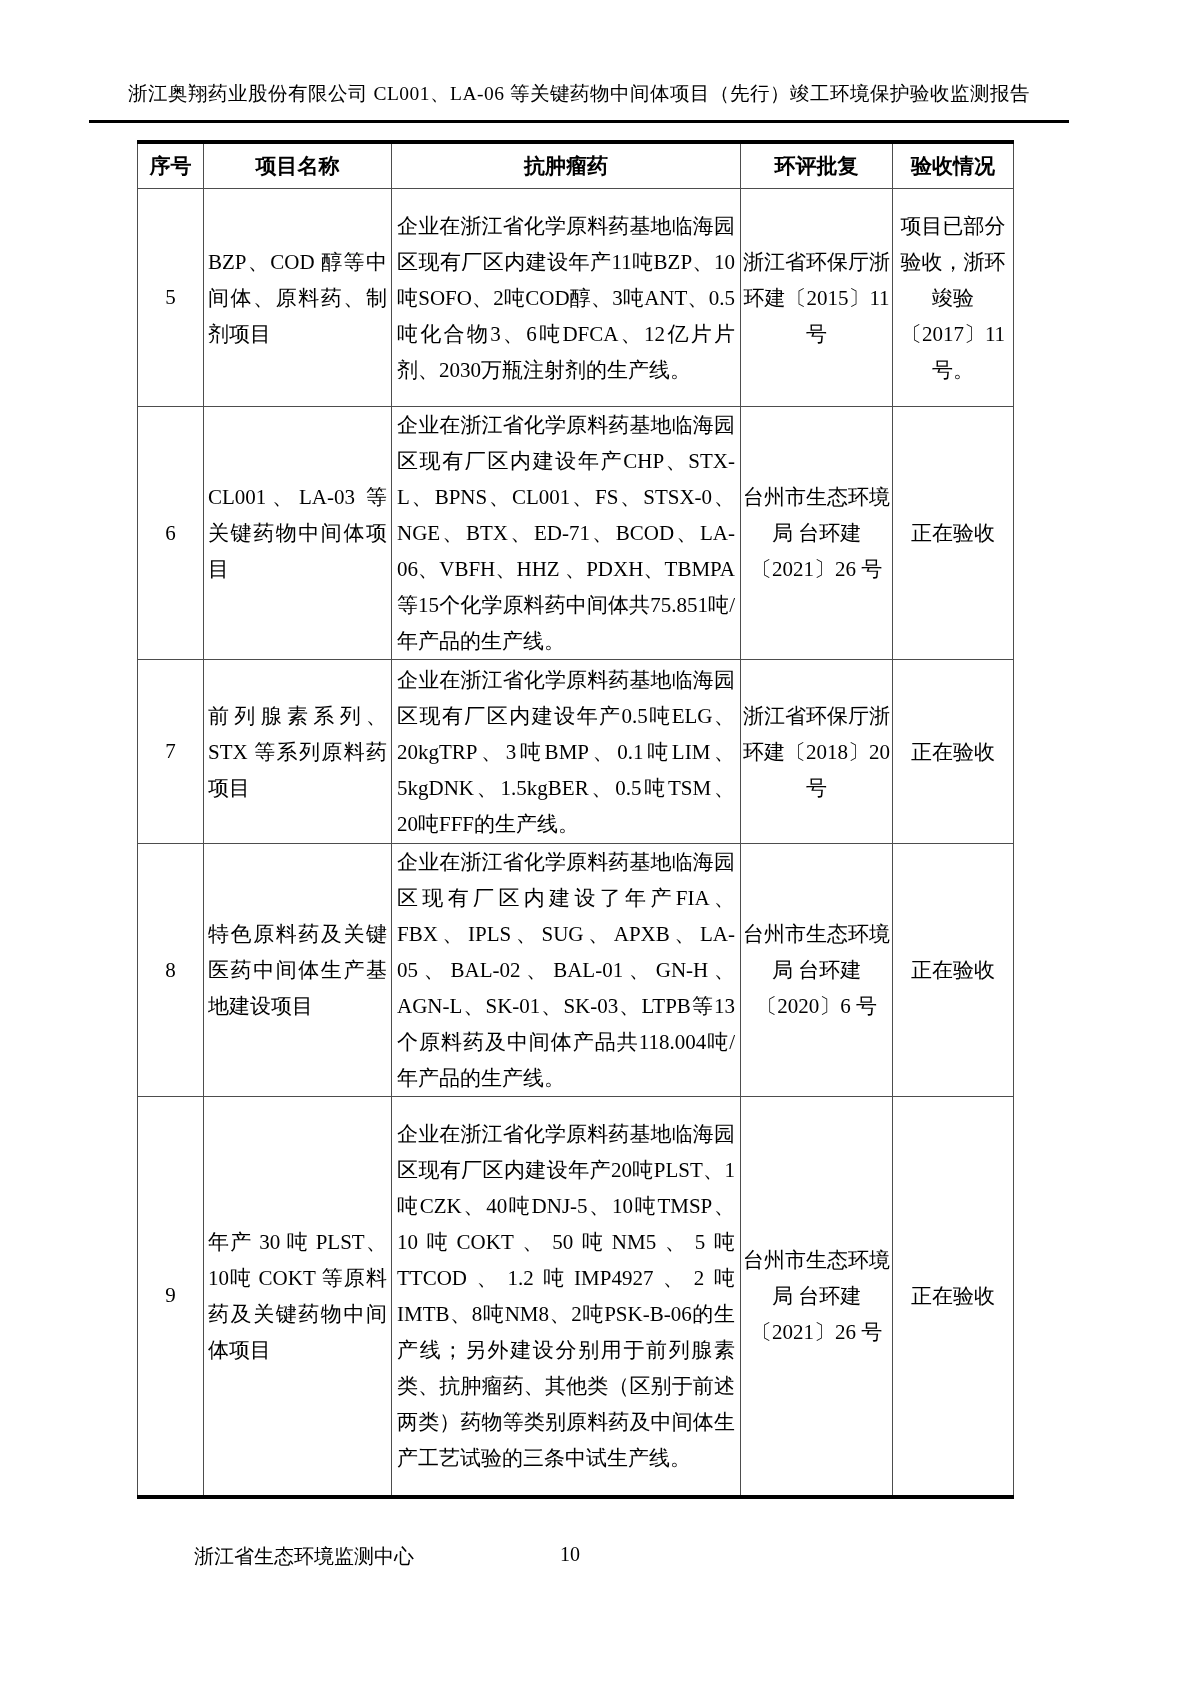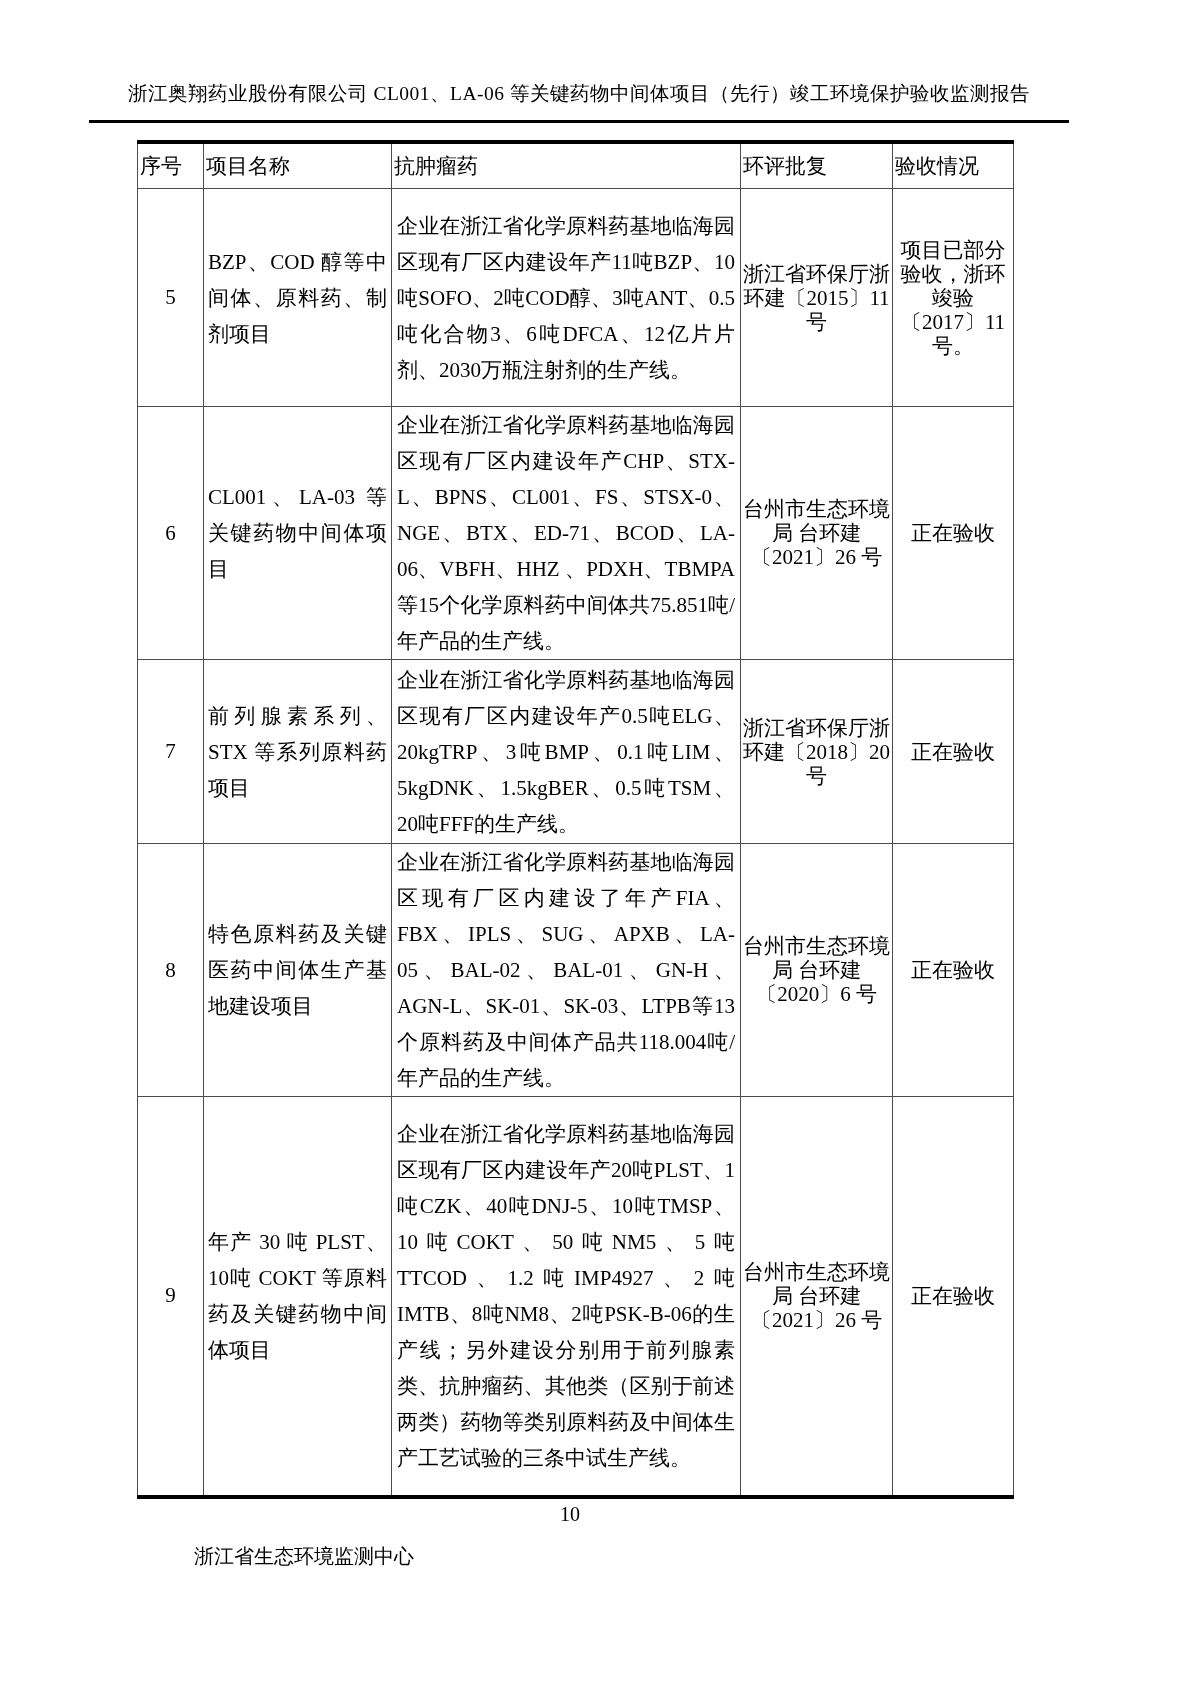--- a/index.html
+++ b/index.html
@@ -36,60 +36,60 @@
     border-bottom: 4px solid #000;
   }
   .report-table th, .report-table td {
     border: 1px solid #4d4d4d;
     font-size: 21px;
     vertical-align: middle;
     overflow: hidden;
   }
   .report-table th {
     height: 44px;
-    font-weight: normal;
-    text-align: left;
+    font-weight: bold;
+    text-align: center;
     padding: 0 2px;
   }
   td.cell-seq {
     text-align: center;
   }
   td.cell-name {
     text-align: justify;
     line-height: 36px;
     padding: 0 4px;
     overflow-wrap: break-word;
   }
   td.cell-content {
     text-align: justify;
     line-height: 36px;
     padding: 0 5px;
     overflow-wrap: break-word;
     margin-left: 20px;
   }
   td.cell-approval, td.cell-status {
     text-align: center;
-    line-height: 24px;
+    line-height: 36px;
     padding: 0 2px;
     overflow-wrap: break-word;
   }
   tr.row-5 { height: 218px; }
   tr.row-6 { height: 250px; }
   tr.row-7 { height: 184px; }
   tr.row-8 { height: 252px; }
   tr.row-9 { height: 400px; }
   .page-footer-org {
     position: absolute;
     top: 1543px;
     left: 194px;
     font-size: 20px;
   }
   .page-footer-num {
     position: absolute;
-    top: 1503px;
+    top: 1543px;
     left: 105px;
     width: 930px;
     text-align: center;
     font-size: 20px;
   }
 </style>
 </head>
 <body>
 
 <div class="page-header">浙江奥翔药业股份有限公司 CL001、LA-06 等关键药物中间体项目（先行）竣工环境保护验收监测报告</div>

